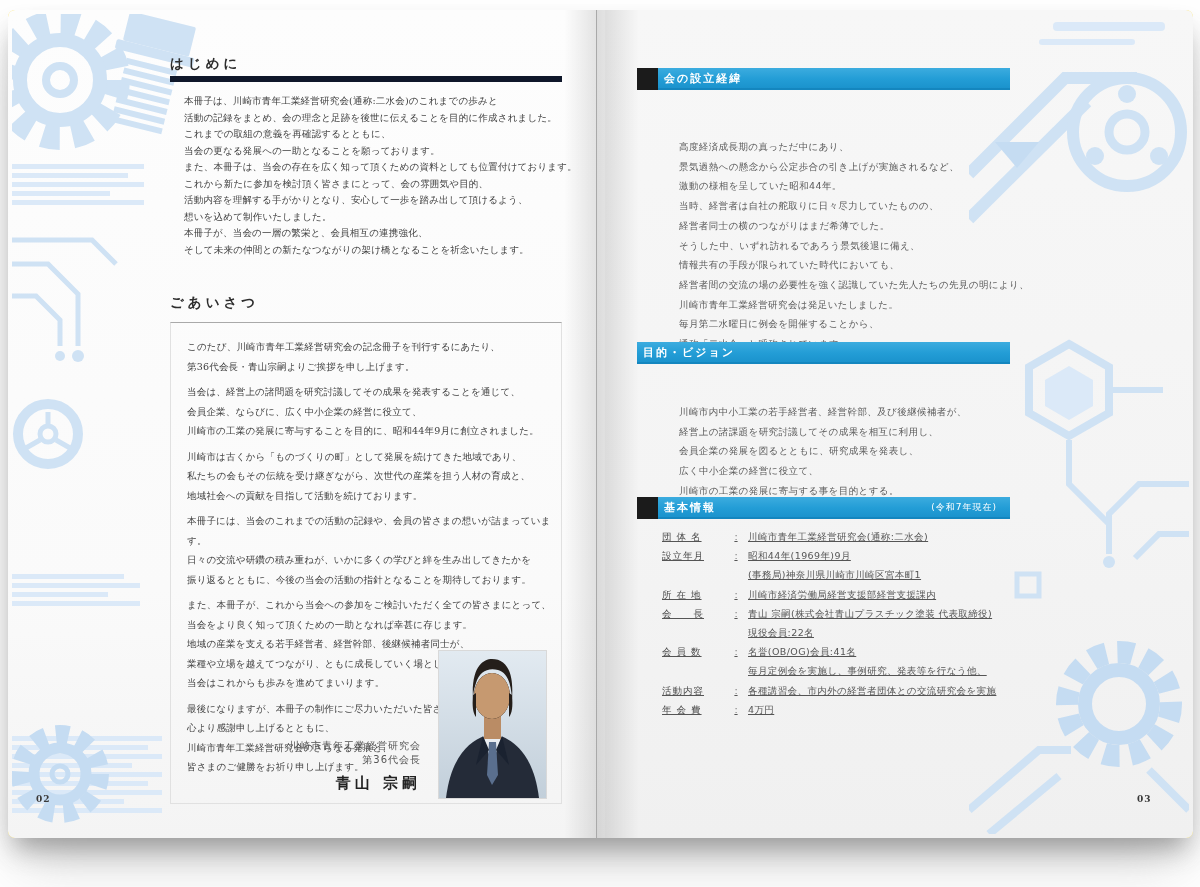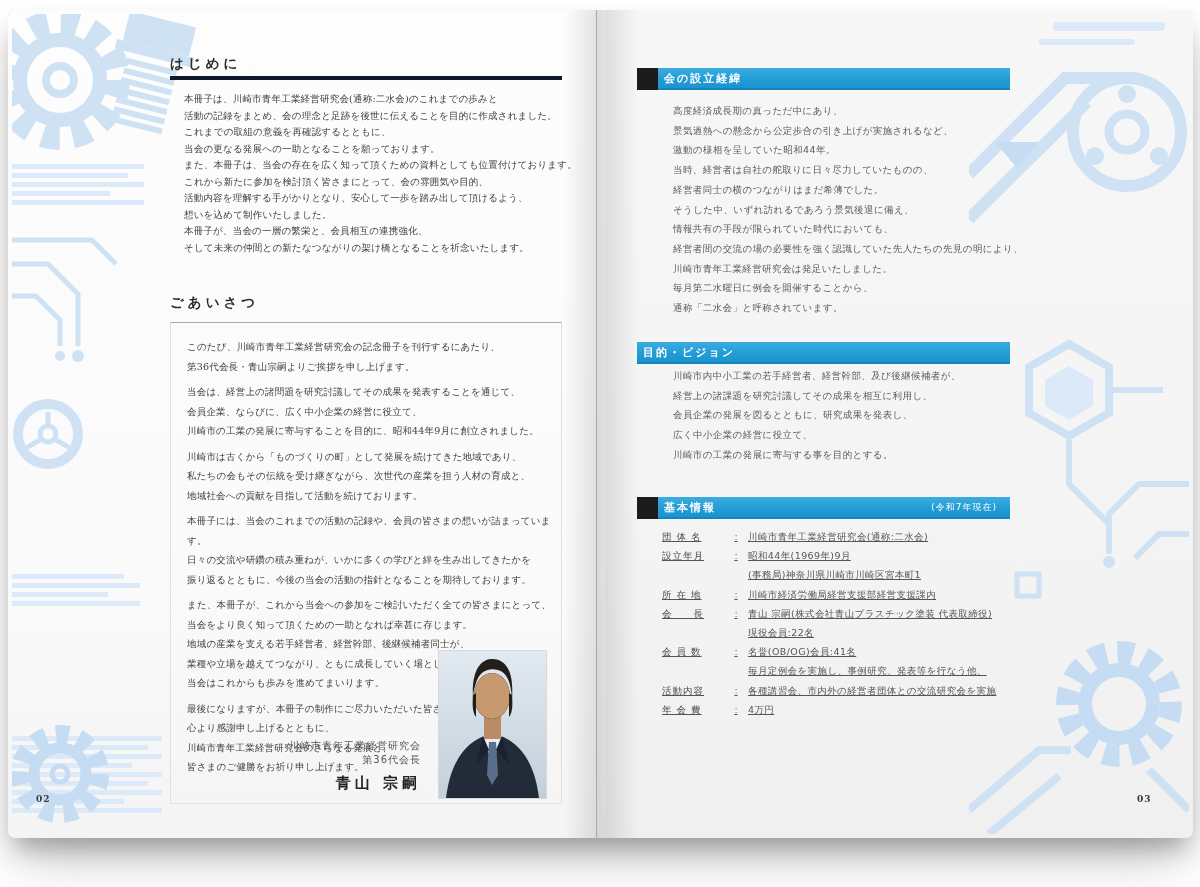--- a/index.html
+++ b/index.html
@@ -28,21 +28,21 @@
   
   .serif{font-family:"DejaVu Serif","Liberation Serif",serif;}
   .sec-heading{
     position:absolute;left:162px;font-size:13.5px;font-weight:bold;color:#2d2d2d;
     letter-spacing:4px;font-family:"DejaVu Serif","Liberation Serif",serif;margin:0;
   }
   .intro-heading{top:45px;}
   .greet-heading{top:284px;}
   .intro-box{
     position:absolute;left:162px;top:66px;width:392px;
-    border-top:4px solid #0f172a;padding:11px 8px 8px 14px;box-sizing:border-box;
+    border-top:6px solid #0f172a;padding:11px 8px 8px 14px;box-sizing:border-box;
   }
   .sline{font-size:9.5px;line-height:16.5px;color:#3d3d3d;letter-spacing:0.2px;white-space:nowrap;}
   .greet-box{
     position:absolute;left:162px;top:312px;width:392px;height:482px;
     border:1px solid #e1e1e1;border-top:1px solid #a9a9a9;box-sizing:border-box;
     padding:14px 8px 0 16px;
   }
   .greet-para{
     margin:0 0 6px 0;font-size:9.5px;line-height:19.5px;color:#3d3d3d;letter-spacing:0.2px;
     white-space:pre-line;font-family:"DejaVu Serif","Liberation Serif",serif;
@@ -67,21 +67,21 @@
   }
   .bar-block{width:21px;background:#1b1b1b;flex:none;}
   .bar-blue{
     flex:1;display:flex;align-items:center;justify-content:space-between;
     background:linear-gradient(180deg,#3cacdf 0%,#239dd6 55%,#1b93cd 100%);
     border-bottom:2px solid #1486bf;box-sizing:border-box;
   }
   .bar-title{color:#ffffff;font-size:11px;font-weight:bold;letter-spacing:2px;padding-left:6px;}
   .bar-note{color:#ffffff;font-size:9px;letter-spacing:1px;padding-right:13px;}
   .bar-1{top:58px;} .bar-2{top:332px;flex-direction:column;} .bar-3{top:487px;}
-  .rlines{position:absolute;left:68px;width:470px;}
+  .rlines{position:absolute;left:74px;width:470px;margin-top:36px;}
   .rlines-1{top:91px;} .rlines-2{top:356px;}
   .tline{font-size:9.5px;line-height:19.7px;color:#5a5a5a;letter-spacing:0.4px;white-space:nowrap;}
   .info-table{position:absolute;left:57px;top:517px;width:480px;}
   .info-row{display:flex;align-items:flex-end;font-size:9.5px;line-height:19.2px;color:#555;text-decoration:underline;}
   .info-label{width:62px;flex:none;letter-spacing:1px;color:#4a4a4a;white-space:pre;}
   .info-colon{width:24px;flex:none;text-align:center;color:#777;}
   .info-value{white-space:pre-line;letter-spacing:0.4px;color:#565656;}
 </style>
 </head>
 <body>

